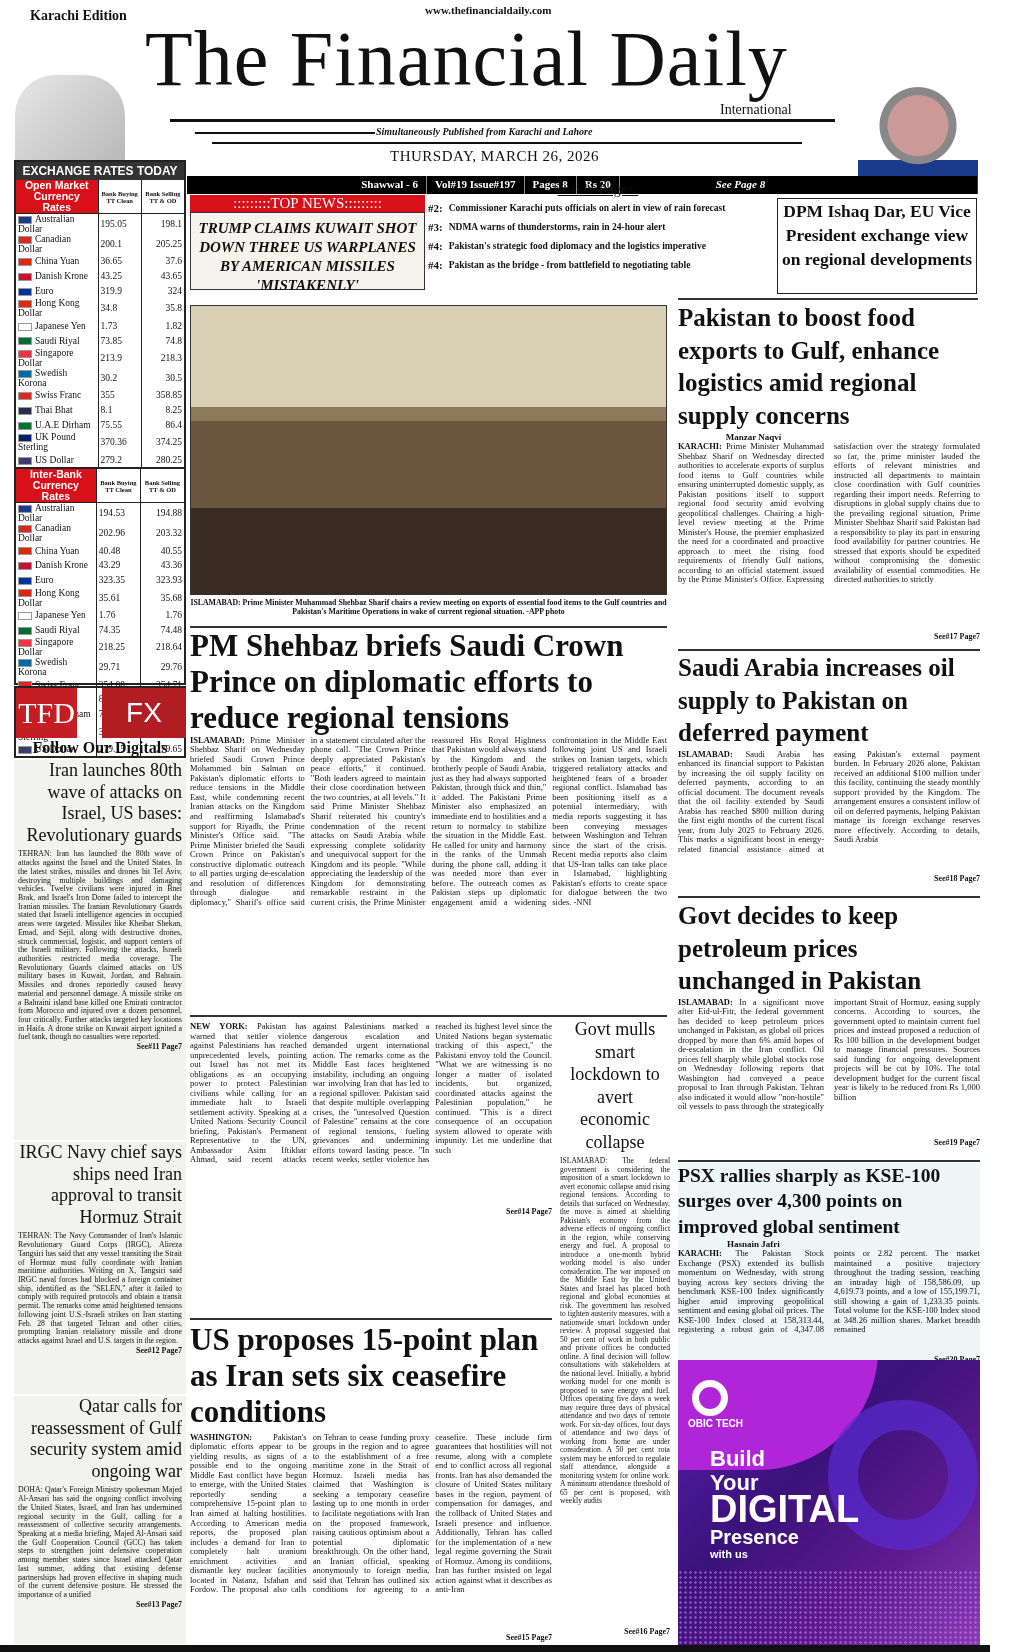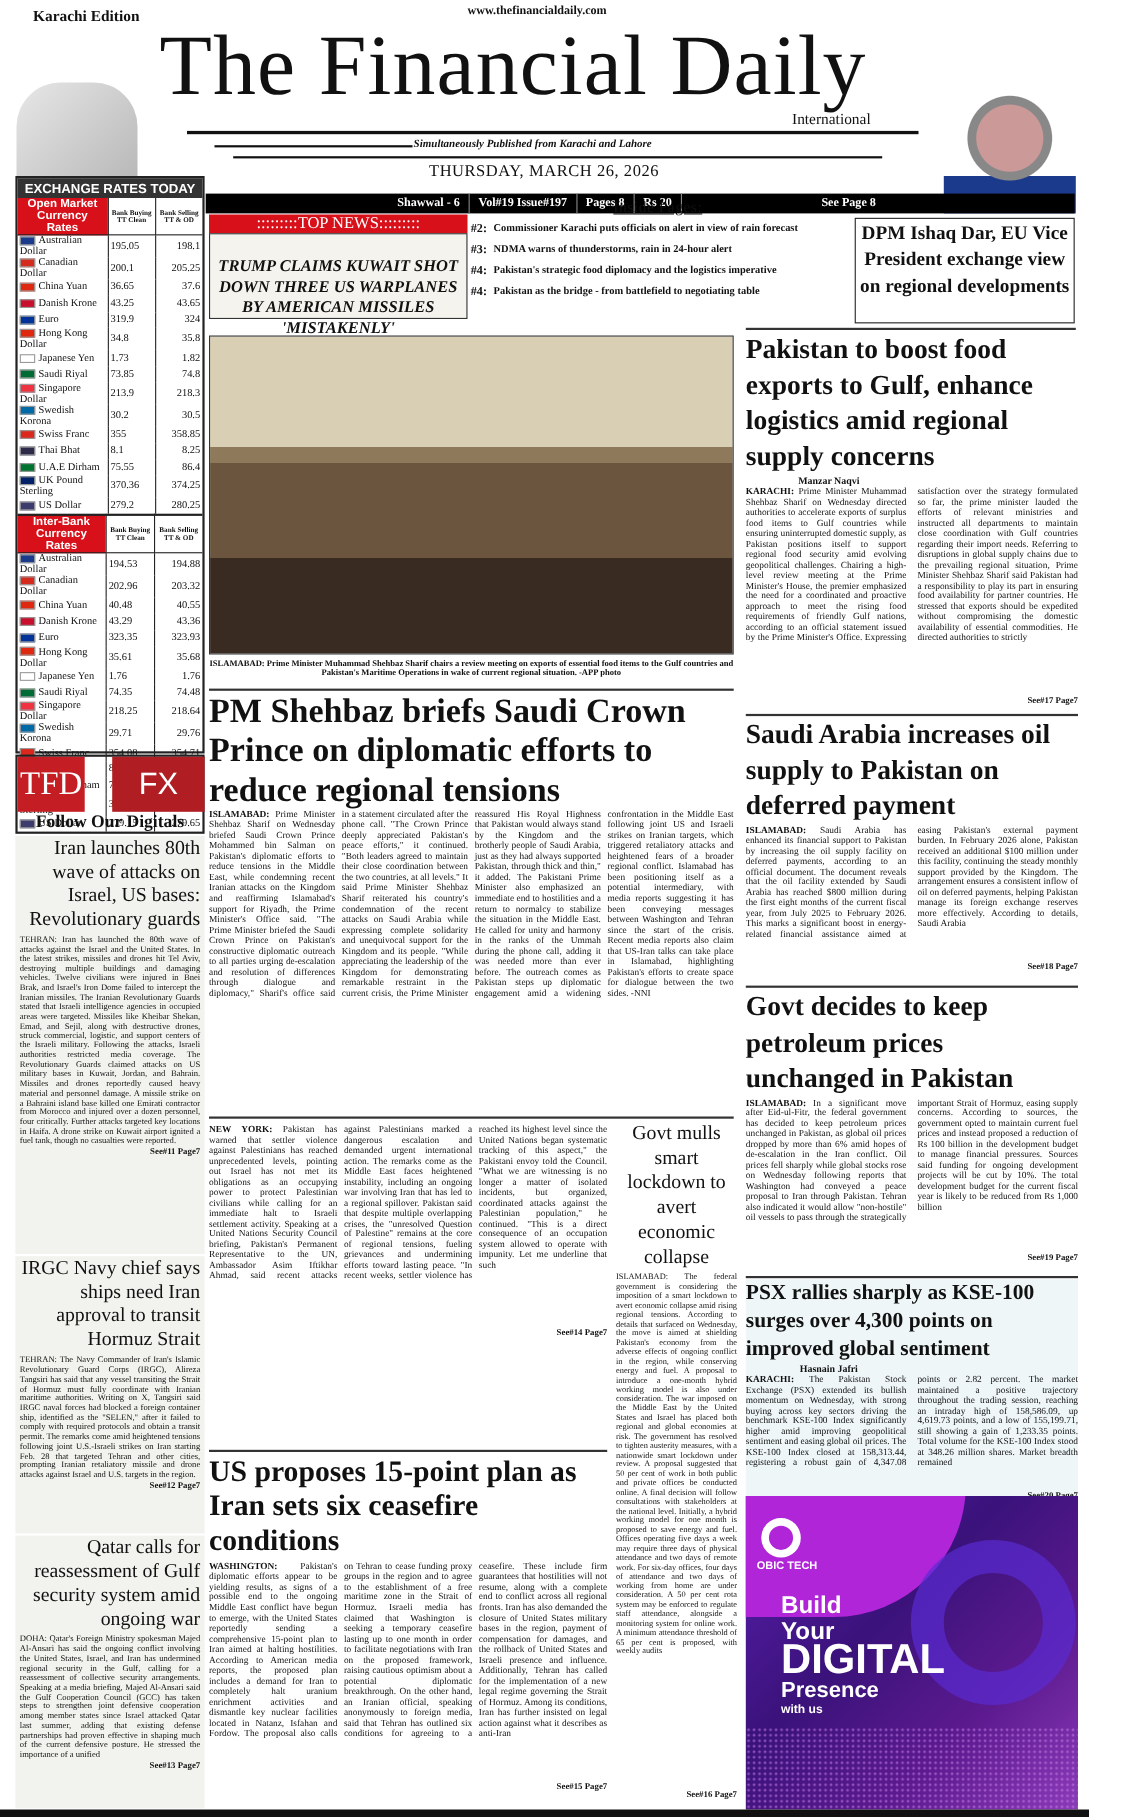--- a/index.html
+++ b/index.html
@@ -26,21 +26,21 @@
 .flag{display:inline-block;width:14px;height:8px;margin-right:3px;vertical-align:middle;border:1px solid #999}
 .tfd{left:14px;top:686px;width:172px;height:72px;border:2px solid #222}
 .tfd .l{position:absolute;left:0;top:0;width:61px;height:50px;background:#c41e24;color:#fff;font-size:30px;text-align:center;line-height:50px}
 .tfd .r{position:absolute;left:86px;top:0;width:84px;height:50px;background:#b01d22;color:#fff;font-weight:normal;text-align:center;line-height:50px;font-size:28px;font-family:"Liberation Sans",sans-serif}
 .tfd .f{position:absolute;left:0;top:51px;width:100%;text-align:center;font-size:16px;font-weight:bold}
 .lcol{left:14px;width:172px;background:#f2f2ee;padding:0 4px}
 .lhead{font-size:18px;text-align:right;line-height:1.2}
 .lbody{font-size:7.8px;text-align:justify;line-height:1.12;margin-top:4px}
 .see{font-size:8px;font-weight:bold;text-align:right}
 .topnews-h{left:190px;top:195px;width:235px;height:17px;background:#d8101a;color:#fff;text-align:center;font-size:15px;line-height:17px}
-.topnews{left:190px;top:212px;width:235px;height:78px;background:#f5f3ee;border:1px solid #333;text-align:center;font-style:italic;font-weight:bold;font-size:15px;line-height:19px;padding-top:20px}
+.topnews{left:190px;top:212px;width:235px;height:78px;background:#f5f3ee;border:1px solid #333;text-align:center;font-style:italic;font-weight:bold;font-size:15px;line-height:19px;padding-top:6px}
 .inside{left:428px;top:182px;width:340px}
 .inside h4{text-align:center;font-size:14px;text-decoration:underline;font-weight:normal;letter-spacing:.5px}
 .inside .it{font-size:9.5px;font-weight:bold;display:flex;gap:6px;height:19px;align-items:center}
 .inside .it span:first-child{font-size:11px}
 .dar-box{left:777px;top:198px;width:200px;height:96px;border:1px solid #222;text-align:center;font-weight:bold;font-size:17.5px;line-height:24px}
 .mainphoto{left:190px;top:305px;width:477px;height:290px;background:linear-gradient(180deg,#d9cfb4 0 35%,#8e7a5a 35% 40%,#6b553f 40% 70%,#3a2b22 70%);border:1px solid #333;overflow:hidden}
 .caption{left:190px;top:598px;width:477px;font-size:7.8px;font-weight:bold;text-align:center;line-height:1.2}
 .bighead{font-weight:bold;line-height:1.16}
 .cols4{column-count:4;column-gap:6px;font-size:8.5px;line-height:1.12;text-align:justify}
 .cols3{column-count:3;column-gap:6px;font-size:8.5px;line-height:1.12;text-align:justify}
@@ -73,21 +73,21 @@
 <div class="abs rule" style="left:212px;top:142px;width:590px;height:2px"></div>
 <div class="abs tagline">Simultaneously Published from Karachi and Lahore</div>
 <div class="abs dateline">THURSDAY, MARCH 26, 2026</div>
 <div class="abs photo-dar"></div>
 
 <div class="abs infobar">
   <div style="width:240px;text-align:right">Shawwal - 6</div>
   <div>Vol#19 Issue#197</div>
   <div>Pages 8</div>
   <div>Rs 20</div>
-  <div style="margin-left:119px;border:none">See Page 8</div>
+  <div style="margin-left:88px;font-style:italic;border:none">See Page 8</div>
 </div>
 
 <div class="abs rates">
   <div class="rates-head">EXCHANGE RATES TODAY</div>
   <table class="rtable">
     <tbody>
         <tr class="hd">
           <td class="red">Open Market Currency Rates</td>
           <td>Bank Buying TT Clean</td>
           <td>Bank Selling TT &amp; OD</td>
@@ -321,21 +321,21 @@
 </div>
 <div class="abs hr" style="left:190px;top:1318px;width:362px"></div>
 
 <div class="abs" style="left:560px;top:1018px;width:110px">
   <div style="font-size:18px;text-align:center;line-height:1.25">Govt mulls smart lockdown to avert economic collapse</div>
   <div style="font-size:7.6px;line-height:1.12;text-align:justify;margin-top:4px;height:470px;overflow:hidden"><span>ISLAMABAD:</span> <span>The federal government is considering the imposition of a smart lockdown to avert economic collapse amid rising regional tensions. According to details that surfaced on Wednesday, the move is aimed at shielding Pakistan's economy from the adverse effects of ongoing conflict in the region, while conserving energy and fuel. A proposal to introduce a one-month hybrid working model is also under consideration. The war imposed on the Middle East by the United States and Israel has placed both regional and global economies at risk. The government has resolved to tighten austerity measures, with a nationwide smart lockdown under review. A proposal suggested that 50 per cent of work in both public and private offices be conducted online. A final decision will follow consultations with stakeholders at the national level. Initially, a hybrid working model for one month is proposed to save energy and fuel. Offices operating five days a week may require three days of physical attendance and two days of remote work. For six-day offices, four days of attendance and two days of working from home are under consideration. A 50 per cent rota system may be enforced to regulate staff attendance, alongside a monitoring system for online work. A minimum attendance threshold of 65 per cent is proposed, with weekly audits</span></div>
   <div class="see">See#16 Page7</div>
 </div>
 
 <div class="abs" style="left:190px;top:1322px;width:362px">
-  <div class="bighead" style="font-size:27px">US proposes 15-point plan as Iran sets six ceasefire conditions</div>
+  <div class="bighead" style="font-size:31px">US proposes 15-point plan as Iran sets six ceasefire conditions</div>
   <div class="cols3" style="height:200px;overflow:hidden;margin-top:3px"><b>WASHINGTON:</b> <span>Pakistan's diplomatic efforts appear to be yielding results, as signs of a possible end to the ongoing Middle East conflict have begun to emerge, with the United States reportedly sending a comprehensive 15-point plan to Iran aimed at halting hostilities. According to American media reports, the proposed plan includes a demand for Iran to completely halt uranium enrichment activities and dismantle key nuclear facilities located in Natanz, Isfahan and Fordow. The proposal also calls on Tehran to cease funding proxy groups in the region and to agree to the establishment of a free maritime zone in the Strait of Hormuz. Israeli media has claimed that Washington is seeking a temporary ceasefire lasting up to one month in order to facilitate negotiations with Iran on the proposed framework, raising cautious optimism about a potential diplomatic breakthrough. On the other hand, an Iranian official, speaking anonymously to foreign media, said that Tehran has outlined six conditions for agreeing to a ceasefire. These include firm guarantees that hostilities will not resume, along with a complete end to conflict across all regional fronts. Iran has also demanded the closure of United States military bases in the region, payment of compensation for damages, and the rollback of United States and Israeli presence and influence. Additionally, Tehran has called for the implementation of a new legal regime governing the Strait of Hormuz. Among its conditions, Iran has further insisted on legal action against what it describes as anti-Iran</span></div>
   <div class="see">See#15 Page7</div>
 </div>
 
 <div class="abs right" style="top:302px">
   <div class="bighead" style="font-size:25px;line-height:1.3">Pakistan to boost food exports to Gulf, enhance logistics amid regional supply concerns</div>
   <div style="text-align:center;font-size:9px;font-weight:bold;width:50%">Manzar Naqvi</div>
   <div class="cols2" style="height:190px;overflow:hidden"><b>KARACHI:</b> <span>Prime Minister Muhammad Shehbaz Sharif on Wednesday directed authorities to accelerate exports of surplus food items to Gulf countries while ensuring uninterrupted domestic supply, as Pakistan positions itself to support regional food security amid evolving geopolitical challenges. Chairing a high-level review meeting at the Prime Minister's House, the premier emphasized the need for a coordinated and proactive approach to meet the rising food requirements of friendly Gulf nations, according to an official statement issued by the Prime Minister's Office. Expressing satisfaction over the strategy formulated so far, the prime minister lauded the efforts of relevant ministries and instructed all departments to maintain close coordination with Gulf countries regarding their import needs. Referring to disruptions in global supply chains due to the prevailing regional situation, Prime Minister Shehbaz Sharif said Pakistan had a responsibility to play its part in ensuring food availability for partner countries. He stressed that exports should be expedited without compromising the domestic availability of essential commodities. He directed authorities to strictly</span></div>
   <div class="see">See#17 Page7</div>
 </div>

